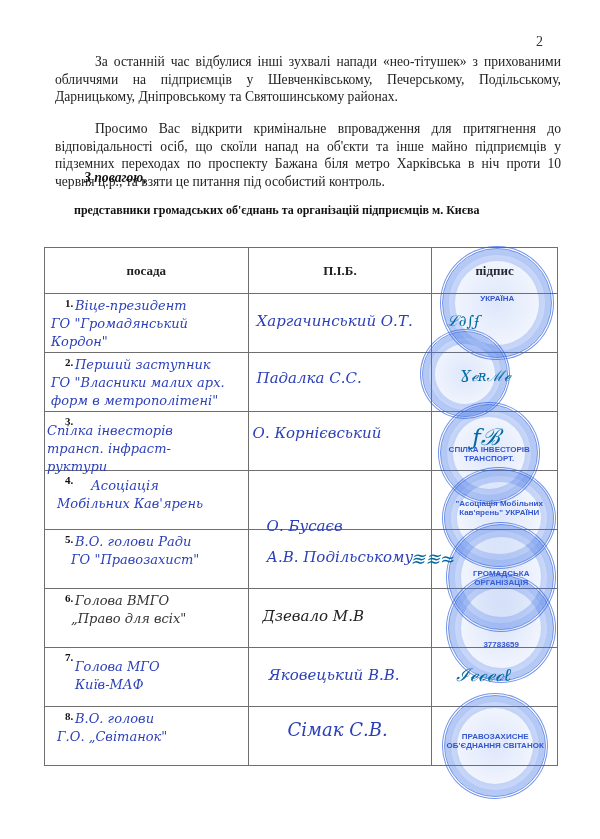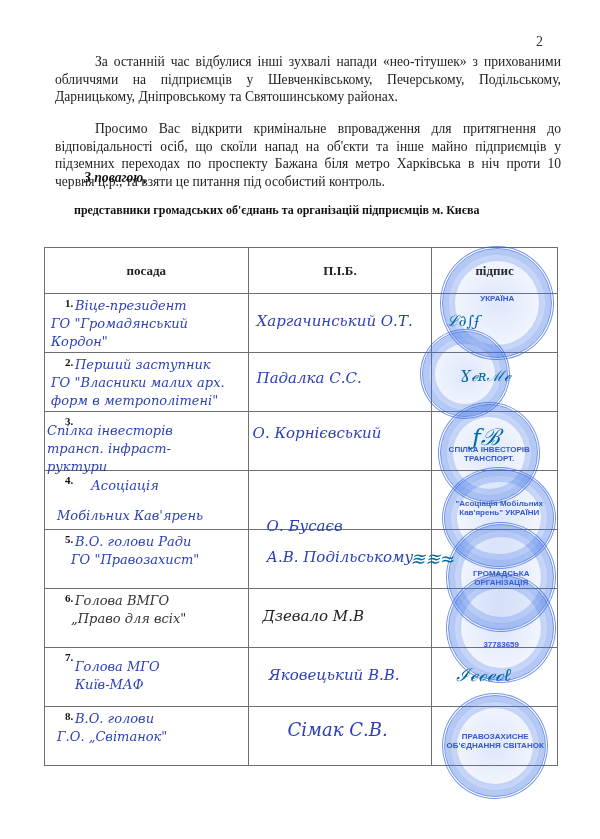--- a/index.html
+++ b/index.html
@@ -181,21 +181,21 @@
           </div>
         <div class="scribble" style="left:40px;top:8px;font-size:23px;">ƒℬ</div>
       </td>
     </tr>
 
     <tr class="row">
       <td>
         <span class="num">4.</span>
         <div class="pos hand" style="top:6px;">
           <span class="l1" style="padding-left:40px;">Асоціація</span>
-          <span class="l2" style="padding-left:6px;margin-top:12px;">Мобільних Кав'ярень</span>
+          <span class="l2" style="padding-left:6px;">Мобільних Кав'ярень</span>
         </div>
       </td>
       <td>
         <div class="name hand" style="left:18px;margin-top:28px;">О. Бусаєв</div>
       </td>
       <td class="sigcell">
         <div class="stamp" style="left:10px;top:-4px;width:108px;height:96px;">
             <span class="stxt" style="top:30%;">"Асоціація Мобільних Кав'ярень" УКРАЇНИ</span>
           </div>
       </td>

